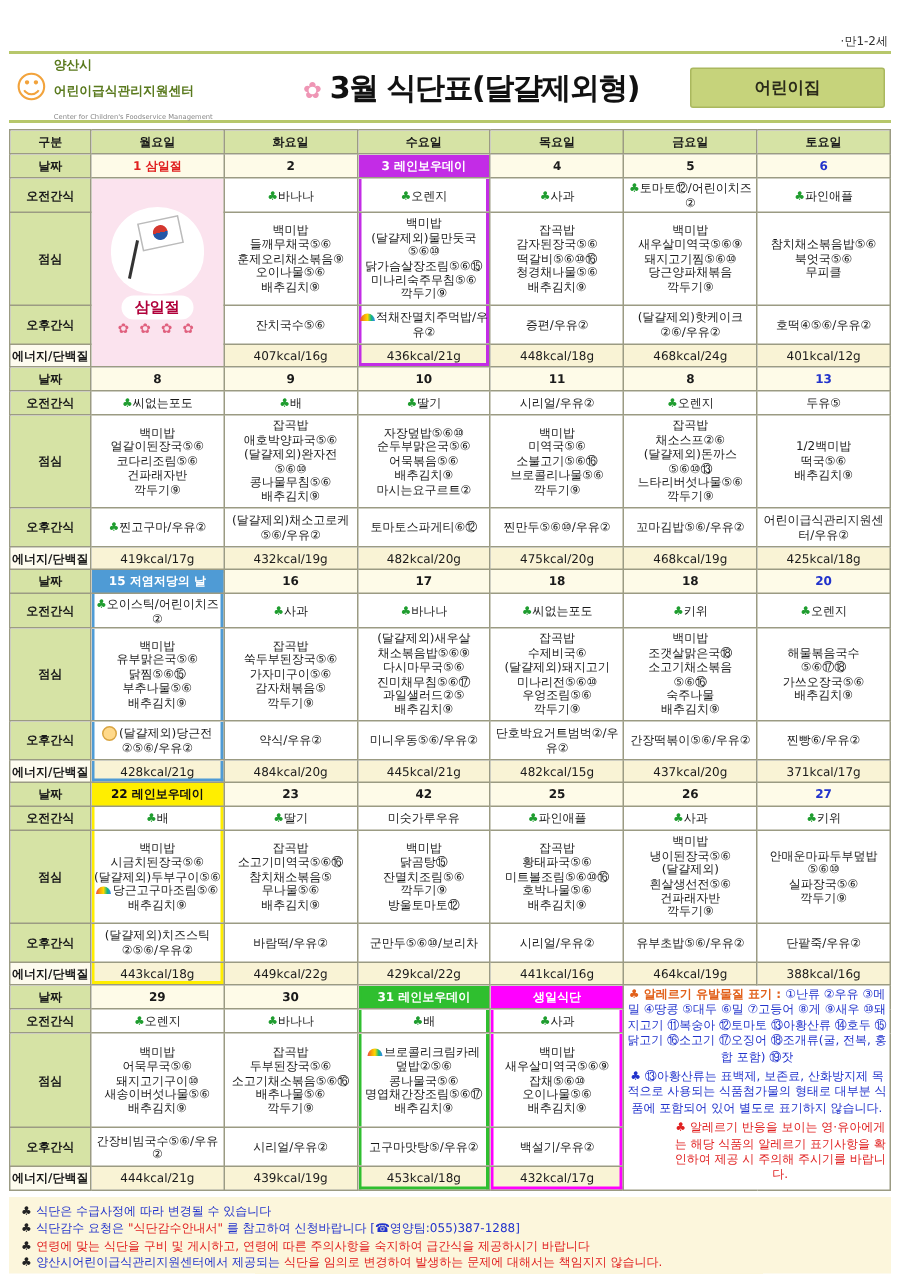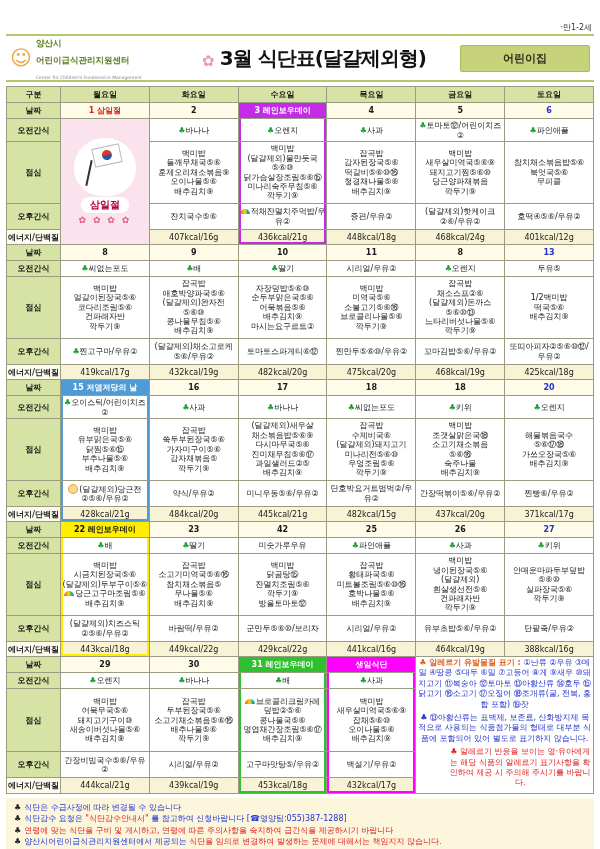--- a/index.html
+++ b/index.html
@@ -178,21 +178,21 @@
           <td class="lunch-cell">잡곡밥<br>채소스프②⑥<br>(달걀제외)돈까스<br>⑤⑥⑩⑬<br>느타리버섯나물⑤⑥<br>깍두기⑨</td>
           <td class="lunch-cell">1/2백미밥<br>떡국⑤⑥<br>배추김치⑨</td>
         </tr>
         <tr>
           <td class="rlabel">오후간식</td>
           <td class="pm-cell"><span class="club">♣</span>찐고구마/우유②</td>
           <td class="pm-cell">(달걀제외)채소고로케⑤⑥/우유②</td>
           <td class="pm-cell">토마토스파게티⑥⑫</td>
           <td class="pm-cell">찐만두⑤⑥⑩/우유②</td>
           <td class="pm-cell">꼬마김밥⑤⑥/우유②</td>
-          <td class="pm-cell">또띠아피자②⑤⑥⑩⑫/우유②</td>
+          <td class="pm-cell">어린이급식관리지원센터/우유②</td>
         </tr>
         <tr>
           <td class="rlabel-e">에너지/단백질</td>
           <td class="energy-cell">419kcal/17g</td>
           <td class="energy-cell">432kcal/19g</td>
           <td class="energy-cell">482kcal/20g</td>
           <td class="energy-cell">475kcal/20g</td>
           <td class="energy-cell">468kcal/19g</td>
           <td class="energy-cell">425kcal/18g</td>
         </tr>

